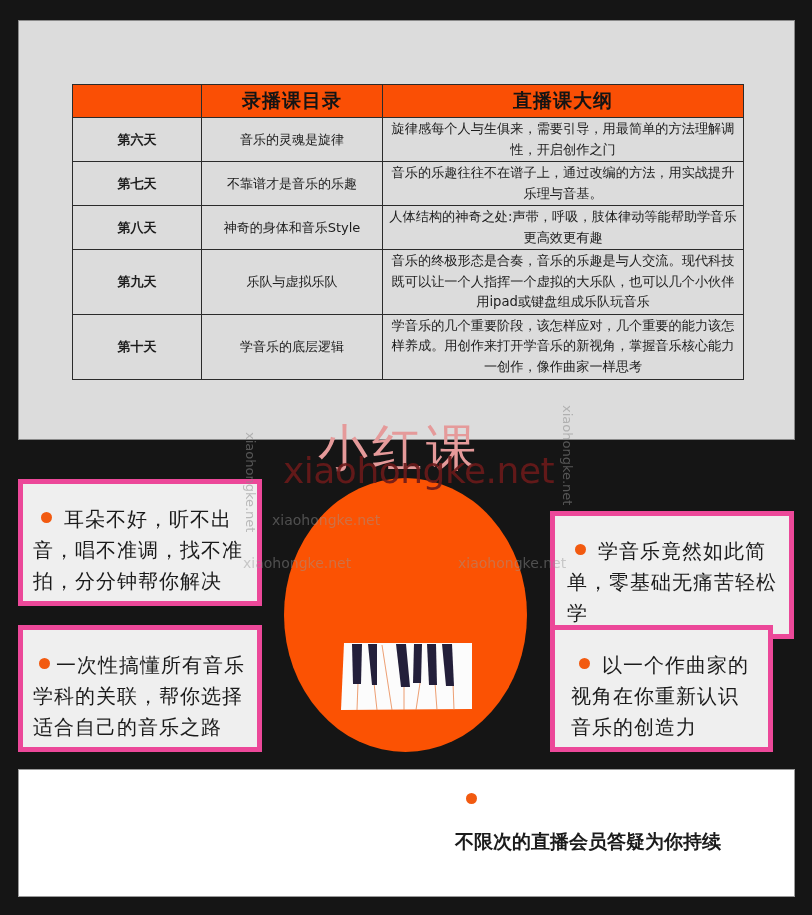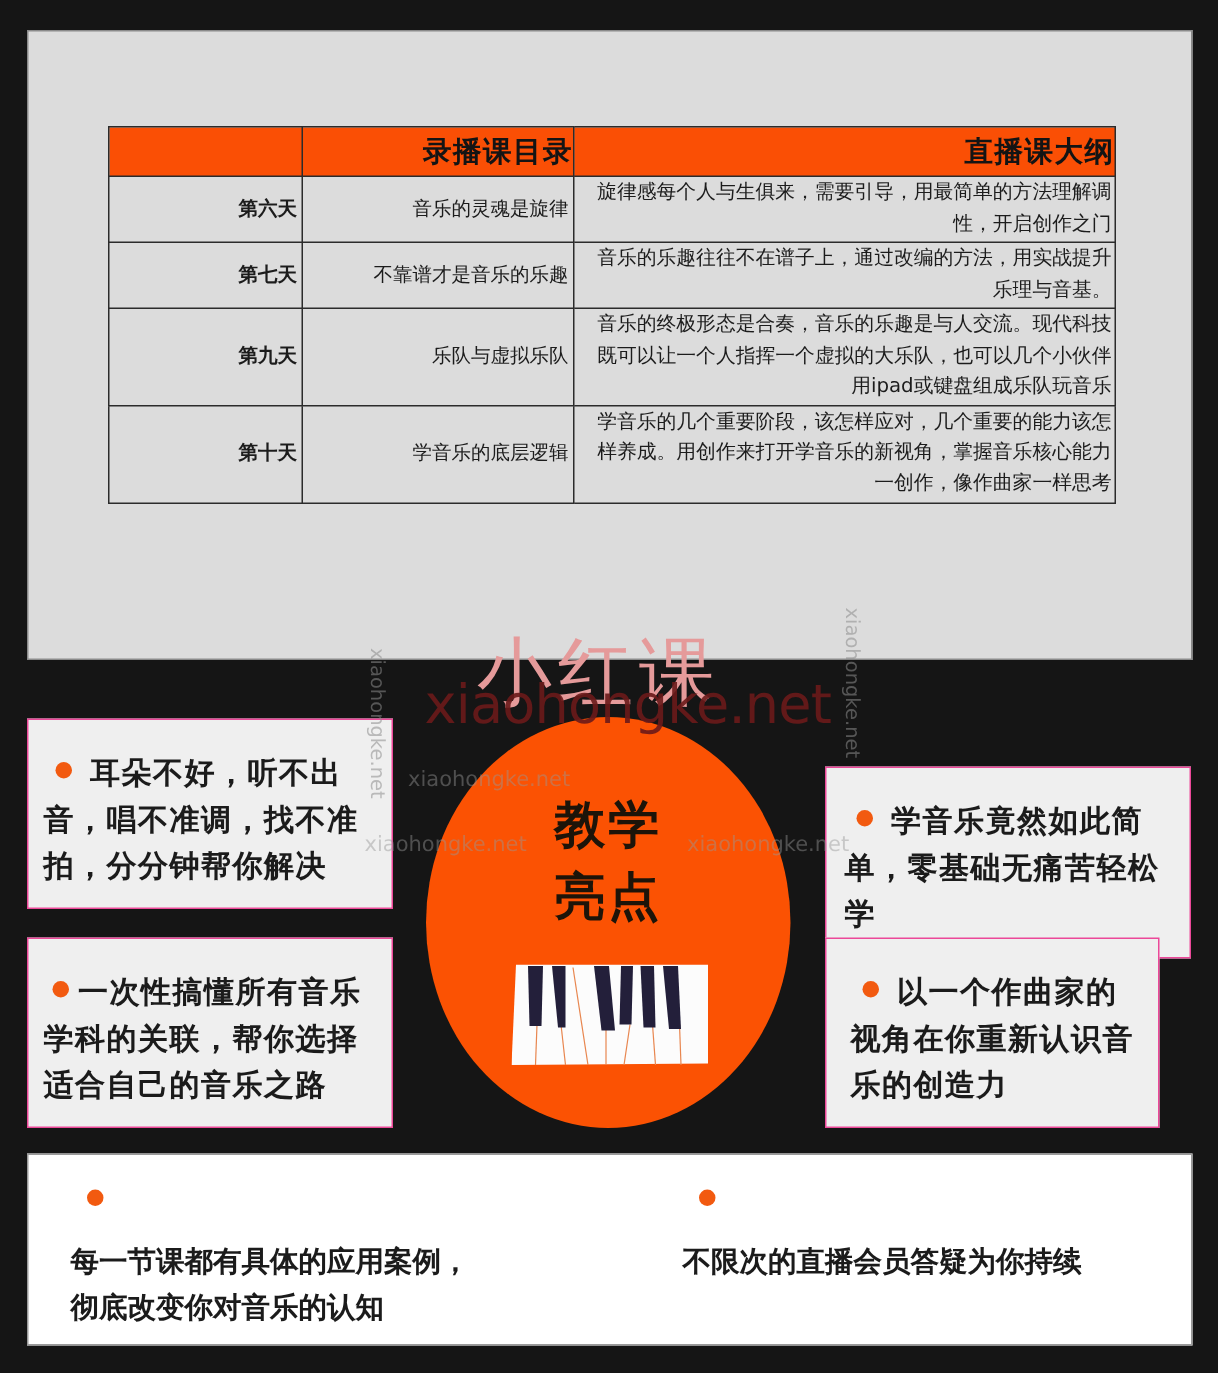--- a/index.html
+++ b/index.html
@@ -8,21 +8,21 @@
 
   .top-panel {
     position: absolute; left: 18px; top: 20px; width: 777px; height: 420px;
     background: #dcdcdc; border: 1px solid #8a8a8a;
   }
   table.syllabus {
     position: absolute; left: 53px; top: 63px; width: 671px;
     border-collapse: collapse; table-layout: fixed;
   }
   table.syllabus th, table.syllabus td {
-    border: 1px solid #2b2b2b; text-align: right; vertical-align: middle;
+    border: 1px solid #2b2b2b; text-align: center; vertical-align: middle;
   }
   table.syllabus th {
     background: #fa4f05; color: #141414; font-size: 19px; font-weight: bold;
     height: 33px; letter-spacing: 1px;
   }
   table.syllabus td { font-size: 13px; line-height: 20px; padding: 1px 3px; color: #1c1c1c; }
   table.syllabus td.day { font-weight: bold; font-size: 13px; }
   table.syllabus td.outline { font-size: 13.2px; line-height: 20.5px; padding: 1px 2px; }
 
   .wm-big {
@@ -30,22 +30,22 @@
     font-size: 50px; color: #e59a9a; letter-spacing: 4px; line-height: 60px; margin-top: 36px;
   }
   .wm-url {
     position: absolute; left: 283px; top: 450px; font-size: 36px; color: #6b1a1a;
     letter-spacing: -0.5px; line-height: 42px; z-index: 5; opacity: 0.9;
   }
   .wm-small { position: absolute; font-size: 14px; color: rgba(150,150,150,0.45); z-index: 6; white-space: nowrap; }
   .wm-vert { position: absolute; font-size: 13px; color: rgba(140,140,140,0.55); writing-mode: vertical-rl; z-index: 6; white-space: nowrap; }
 
   .card {
-    position: absolute; background: #efefef; border: 1px solid #ec4899;
-    font-size: 20px; font-weight: bold; line-height: 31px; color: #1b1b1b;
+    position: absolute; background: #efefef; border: 5px solid #ec4899;
+    font-size: 20px; font-weight: normal; line-height: 31px; color: #1b1b1b;
     padding: 20px 10px 10px 10px; letter-spacing: 1px;
   }
   .dot { display: inline-block; width: 11px; height: 11px; border-radius: 50%; background: #f25a10; vertical-align: 3px; margin: 0 12px 0 8px; }
 
   .circle {
     position: absolute; left: 284px; top: 478px; width: 243px; height: 274px;
     background: #fb5203; border-radius: 50%; z-index: 2;
   }
   .circle-title {
     position: absolute; left: 0; right: 0; top: 48px; text-align: center;
@@ -81,20 +81,25 @@
       <tr style="height:44px">
         <td class="day">第六天</td>
         <td>音乐的灵魂是旋律</td>
         <td class="outline">旋律感每个人与生俱来，需要引导，用最简单的方法理解调性，开启创作之门</td>
       </tr>
       <tr style="height:43px">
         <td class="day">第七天</td>
         <td>不靠谱才是音乐的乐趣</td>
         <td class="outline">音乐的乐趣往往不在谱子上，通过改编的方法，用实战提升乐理与音基。</td>
       </tr>
+      <tr style="height:44px">
+        <td class="day">第八天</td>
+        <td>神奇的身体和音乐Style</td>
+        <td class="outline">人体结构的神奇之处:声带，呼吸，肢体律动等能帮助学音乐更高效更有趣</td>
+      </tr>
       <tr style="height:63px">
         <td class="day">第九天</td>
         <td>乐队与虚拟乐队</td>
         <td class="outline">音乐的终极形态是合奏，音乐的乐趣是与人交流。现代科技既可以让一个人指挥一个虚拟的大乐队，也可以几个小伙伴用ipad或键盘组成乐队玩音乐</td>
       </tr>
       <tr style="height:65px">
         <td class="day">第十天</td>
         <td>学音乐的底层逻辑</td>
         <td class="outline">学音乐的几个重要阶段，该怎样应对，几个重要的能力该怎样养成。用创作来打开学音乐的新视角，掌握音乐核心能力一创作，像作曲家一样思考</td>
       </tr>
@@ -117,24 +122,20 @@
   <span class="dot"></span><span>学音乐竟然如此简单，零基础无痛苦轻松学</span>
 </div>
 <div class="card" style="left:18px; top:625px; width:244px; height:127px; padding-top:20px;">
   <span class="dot" style="margin:0 6px 0 6px;"></span><span>一次性搞懂所有音乐学科的关联，帮你选择适合自己的音乐之路</span>
 </div>
 <div class="card" style="left:550px; top:625px; width:223px; height:127px; padding-left:16px;">
   <span class="dot"></span><span>以一个作曲家的视角在你重新认识音乐的创造力</span>
 </div>
 
 <div class="circle">
-  <div class="circle-title">
-    <div>教学</div>
-    <div>亮点</div>
-  </div>
   <svg class="piano" viewBox="0 0 131 67">
     <polygon points="3,0 131,0 131,66 0,67" fill="#fcfcfc"></polygon>
     <g stroke="#e8864f" stroke-width="0.8">
       <line x1="17" y1="40" x2="16" y2="67"></line>
       <line x1="33" y1="40" x2="36" y2="67"></line>
       <line x1="41" y1="2" x2="51" y2="67"></line>
       <line x1="63" y1="40" x2="63" y2="67"></line>
       <line x1="79" y1="40" x2="75" y2="67"></line>
       <line x1="94" y1="40" x2="96" y2="67"></line>
       <line x1="112" y1="40" x2="113" y2="67"></line>
@@ -144,22 +145,17 @@
       <polygon points="27,1 36,1 36,42 31,42"></polygon>
       <polygon points="55,1 65,1 69,44 60,44"></polygon>
       <polygon points="73,1 81,1 80,40 72,40"></polygon>
       <polygon points="86,1 95,1 96,42 88,42"></polygon>
       <polygon points="101,1 111,1 113,43 105,43"></polygon>
     </g>
   </svg>
 </div>
 
 <div class="bottom-panel">
-  <div class="bottom-item" style="left:28px;">
-    <span class="bdot"></span>
-    <div>每一节课都有具体的应用案例，</div>
-    <div>彻底改变你对音乐的认知</div>
-  </div>
   <div class="bottom-item" style="left:436px;">
     <span class="bdot"></span>
     <div>不限次的直播会员答疑为你持续</div>
   </div>
 </div>
 
 </body></html>

